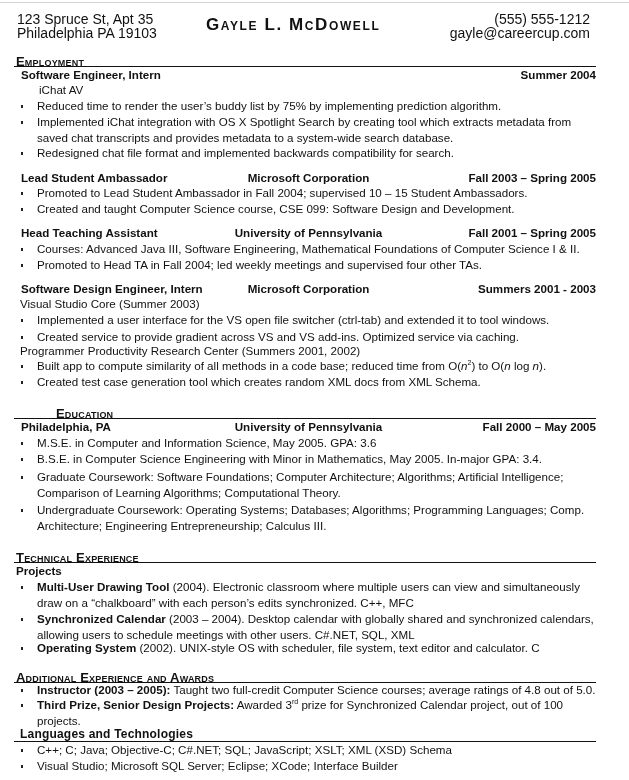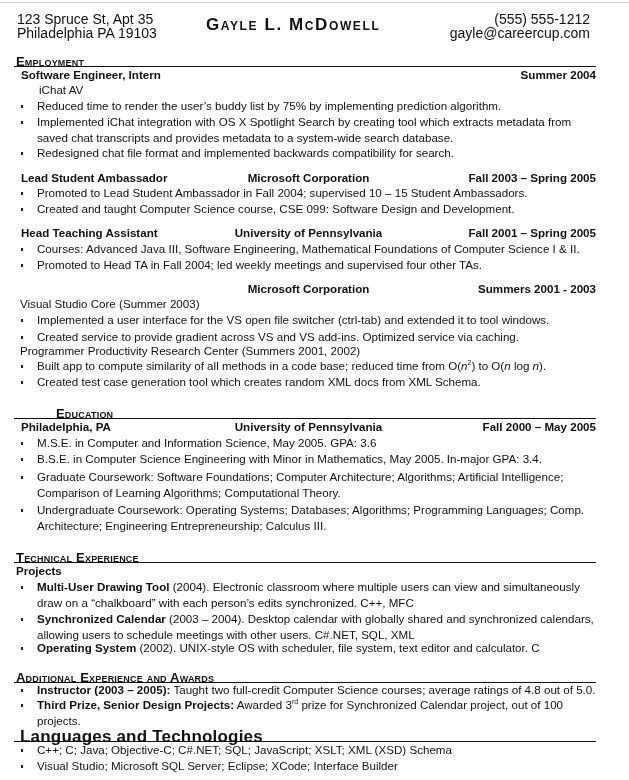--- a/index.html
+++ b/index.html
@@ -14,21 +14,21 @@
   .contact { font-size: 14px; line-height: 14px; }
   .name {
     position: absolute; left: 206px; top: 15px;
     font-size: 17px; font-weight: bold; letter-spacing: 1.6px;
     font-variant: small-caps; color: #111;
   }
   .sec-title {
     position: absolute; left: 16px; font-size: 13px; font-weight: bold;
     font-variant: small-caps; letter-spacing: 0.2px; color: #111;
   }
-  .sec-title.plain { font-variant: normal; font-size: 17px; }
+  .sec-title.plain { font-variant: normal; font-size: 12px; }
   .rule { position: absolute; left: 14px; width: 582px; height: 1px; background: #111; }
   .row { position: absolute; left: 21px; width: 575px; height: 15px; font-weight: bold; }
   .row .c1 { position: absolute; left: 0; }
   .row .c2 { position: absolute; left: 0; width: 575px; text-align: center; pointer-events: none; }
   .row .c2 span { pointer-events: auto; }
   .row .c3 { position: absolute; right: 0; }
   .sub { position: absolute; left: 20px; }
   .bl { position: absolute; left: 21px; width: 575px; line-height: 16px; }
   .bl .dot {
     position: absolute; left: 0; top: 7px; width: 2px; height: 3px; background: #222;
@@ -96,20 +96,21 @@
 <div class="bl" style="top:241px;">
     <span class="dot"></span>
     <span class="txt">Courses: Advanced Java III, Software Engineering, Mathematical Foundations of Computer Science I &amp; II.</span>
   </div>
 <div class="bl" style="top:257px;">
     <span class="dot"></span>
     <span class="txt">Promoted to Head TA in Fall 2004; led weekly meetings and supervised four other TAs.</span>
   </div>
 
 <div class="row" style="top:282px;">
+  <span class="c1">Software Design Engineer, Intern</span>
   <span class="c2"><span>Microsoft Corporation</span></span>
   <span class="c3">Summers 2001 - 2003</span>
 </div>
 <div class="abs sub" style="top:297px;">Visual Studio Core (Summer 2003)</div>
 <div class="bl" style="top:312px;">
     <span class="dot"></span>
     <span class="txt">Implemented a user interface for the VS open file switcher (ctrl-tab) and extended it to tool windows.</span>
   </div>
 <div class="bl" style="top:329px;">
     <span class="dot"></span>

